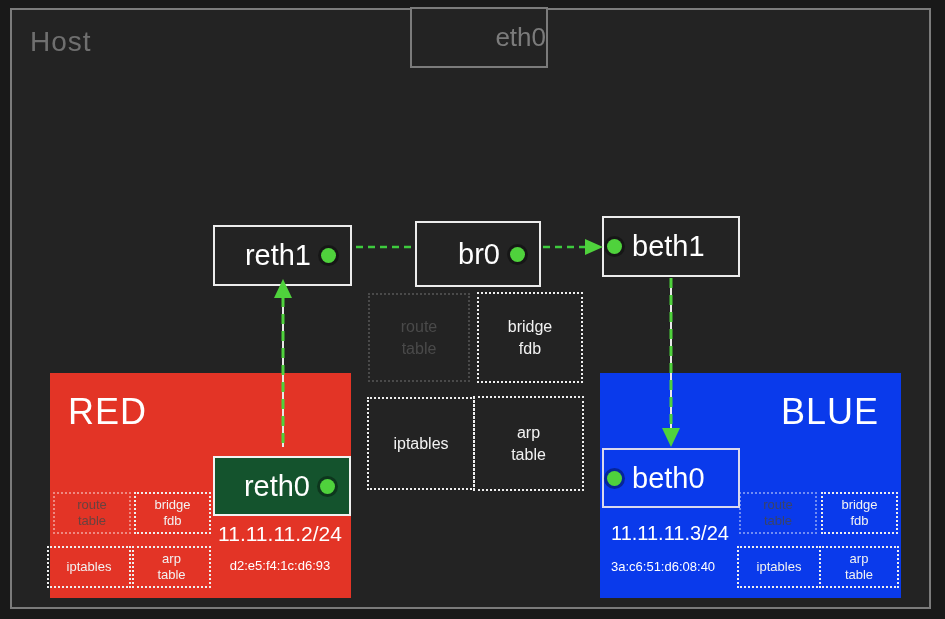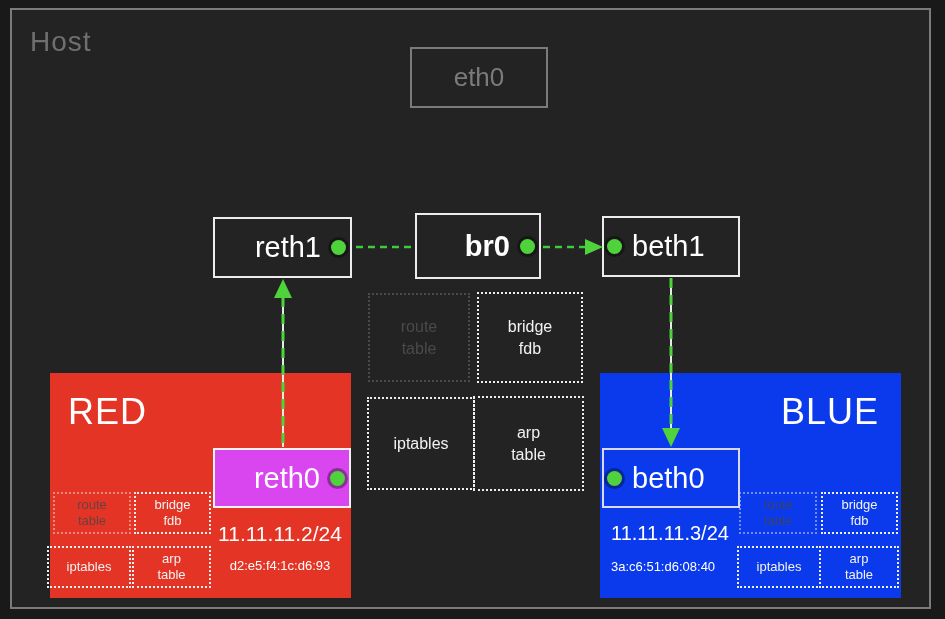--- a/index.html
+++ b/index.html
@@ -9,35 +9,35 @@
 
   
   .host { position:absolute; left:10px; top:8px; width:921px; height:601px;
           border:2px solid #7b7b7b; background:#232323; }
   .host-label { position:absolute; left:30px; top:26px; font-size:28px;
                 color:#6f6f6f; letter-spacing:1px; }
 
   
   .eth0-box { position:absolute; left:410px; top:7px; width:138px; height:61px;
               border:2px solid #7b7b7b; background:#232323; z-index:3;
-              display:flex; align-items:center; justify-content:center;
-              color:#7b7b7b; font-size:26px;margin-top:40px; }
+              display:flex; align-items:center; justify-content:flex-end;
+              color:#7b7b7b; font-size:26px; }
 
   
   .node { position:absolute; height:61px; border:2px solid #ececec; background:#232323;
           display:flex; align-items:center; color:#fff; font-size:29px; z-index:2; }
   .node .dot { width:15px; height:15px; border-radius:50%;
                box-shadow:0 0 0 3px rgba(0,0,0,0.35); flex:0 0 auto; }
-  .node.right-dot { justify-content:flex-end; padding-right:4px; }
+  .node.right-dot { justify-content:flex-end; padding-right:14px;margin-top:8px; }
   .node.right-dot .dot { margin-left:10px; }
   .node.left-dot { justify-content:flex-start; padding-left:3px; }
   .node.left-dot .dot { margin-right:10px; }
 
   .reth1 { left:213px; top:217px; width:139px; }
-  .br0   { left:415px; top:213px; width:126px; height:66px;font-weight:bold; }
+  .br0   { left:415px; top:213px; width:126px; height:66px; }
   .beth1 { left:602px; top:216px; width:138px; }
 
   
   .tbl { position:absolute; border:2px dotted #efefef; color:#f2f2f2;
          display:flex; align-items:center; justify-content:center; text-align:center;
          white-space:pre-line; line-height:1.35; z-index:1; }
   .tbl.mid { font-size:16px; }
   .route-mid   { left:368px; top:293px; width:102px; height:89px; }
   .bridge-mid  { left:477px; top:292px; width:106px; height:91px; }
   .ipt-mid     { left:367px; top:397px; width:108px; height:93px; }
@@ -46,21 +46,21 @@
 
   
   .ns { position:absolute; top:373px; width:301px; height:225px; z-index:1; }
   .ns-red  { left:50px;  background:#e33426; }
   .ns-blue { left:600px; background:#0a3aeb; }
   .ns-title { position:absolute; top:18px; font-size:36px; color:#fff; letter-spacing:1px; }
   .ns-red  .ns-title { left:18px; }
   .ns-blue .ns-title { right:22px; }
 
   .ns .node { height:60px; width:138px; top:75px; }
-  .ns-red  .iface-box { right:0px; background:#d946ef; border-color:#f2f2f2; }
+  .ns-red  .iface-box { right:0px; background:#14532d; border-color:#f2f2f2; }
   .ns-blue .iface-box { left:2px;  background:#0a3aeb; border-color:#d9d9ee; }
 
   .ip  { position:absolute; color:#fff; font-size:21px; }
   .mac { position:absolute; color:#fff; font-size:13px; }
   .ns-red .ip  { right:2px; top:149px; width:138px; text-align:center; }
   .ns-red .mac { right:2px; top:185px; width:138px; text-align:center; }
   .ns-blue .ip  { left:11px; top:149px; font-size:20px; }
   .ns-blue .mac { left:11px; top:186px; }
 
   .tbl.small { font-size:13px; line-height:1.25; }

